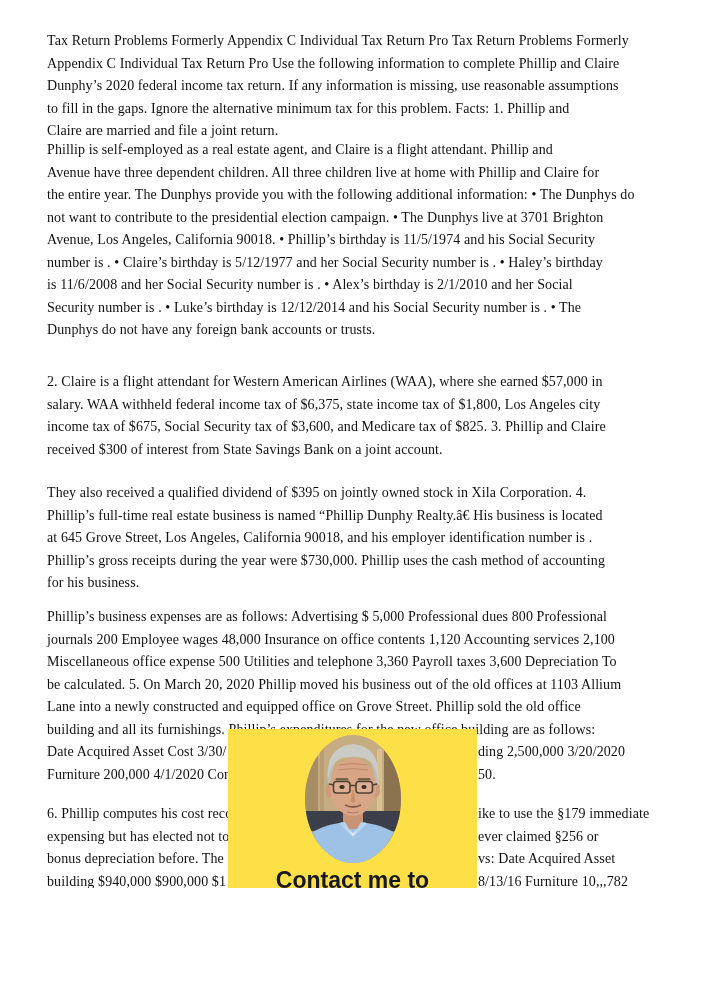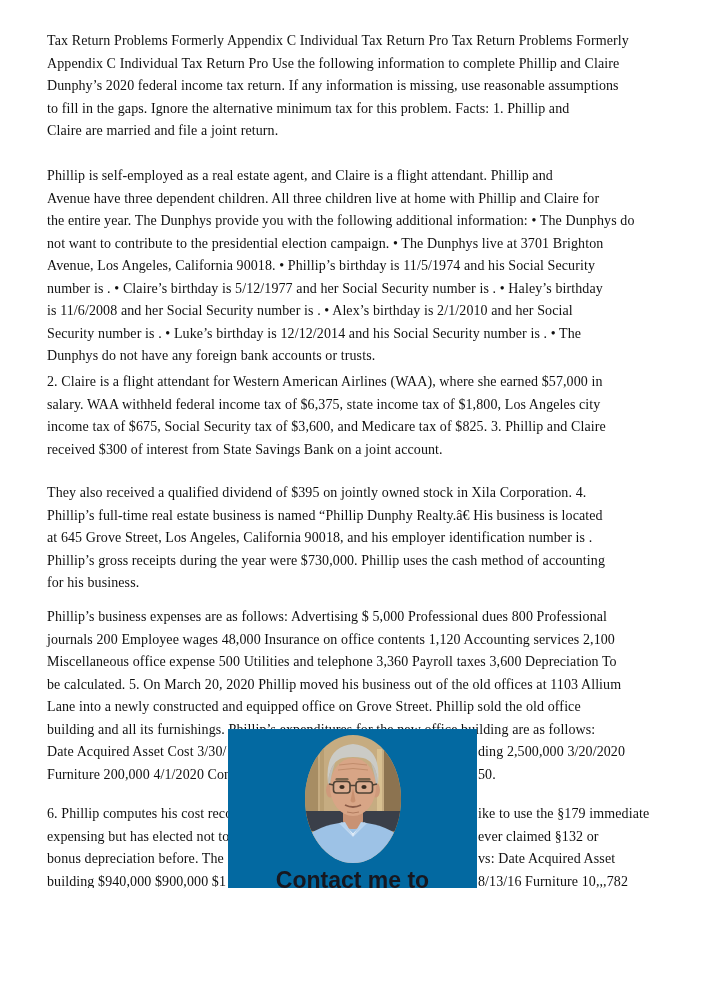--- a/index.html
+++ b/index.html
@@ -23,32 +23,32 @@
     font-size: 14px;
     line-height: 22.5px;
     color: #101010;
     letter-spacing: 0.1px;
   }
   .split { position: relative; }
   .rfrag { position: absolute; left: 431px; top: 0; }
 
   
   #para-1 { top: 30px; }
-  #para-2 { top: 165px; }
+  #para-2 { top: 139px; }
   #para-3 { top: 371px; }
   #para-4 { top: 482px; }
   #para-5 { top: 606px; }
   #para-6 { top: 803px; }
 
   
   .promo-card {
     position: absolute;
     left: 228px; top: 729px;
     width: 249px; height: 247px;
-    background: #0369a1;
+    background: #fde047;
     z-index: 5;
   }
   .promo-photo {
     position: absolute;
     left: 50%; top: 6px;
     transform: translateX(-50%);
     width: 96px; height: 128px;
   }
   .promo-heading {
     position: absolute;
@@ -126,21 +126,21 @@
     </div>
   </div>
 
   <div class="para" id="para-6">
     <div class="line split">
       <span>6. Phillip computes his cost reco</span>
       <span class="rfrag">ike to use the §179 immediate</span>
     </div>
     <div class="line split">
       <span>expensing but has elected not to</span>
-      <span class="rfrag">ever claimed §132 or</span>
+      <span class="rfrag">ever claimed §256 or</span>
     </div>
     <div class="line split">
       <span>bonus depreciation before. The</span>
       <span class="rfrag">vs: Date Acquired Asset</span>
     </div>
     <div class="line split">
       <span>building $940,000 $900,000 $1</span>
       <span class="rfrag">8/13/16 Furniture 10,,,782</span>
     </div>
     <div class="line split">

